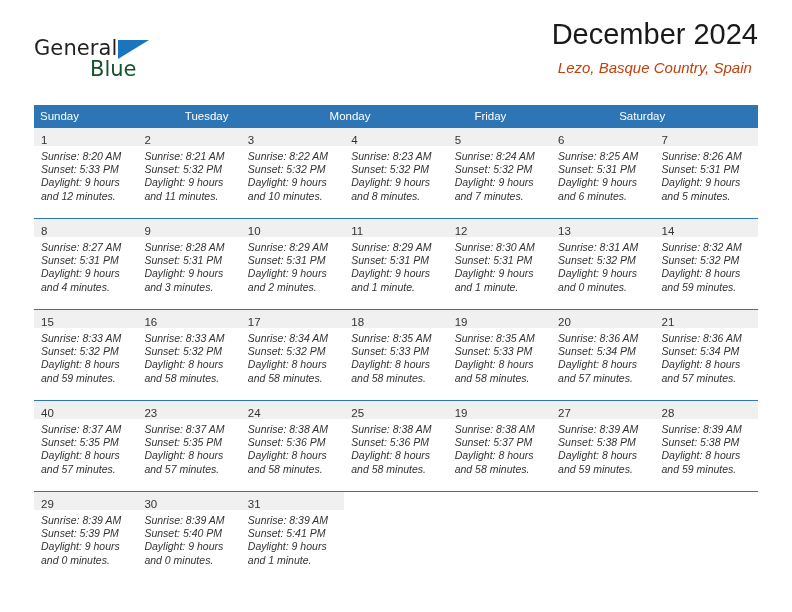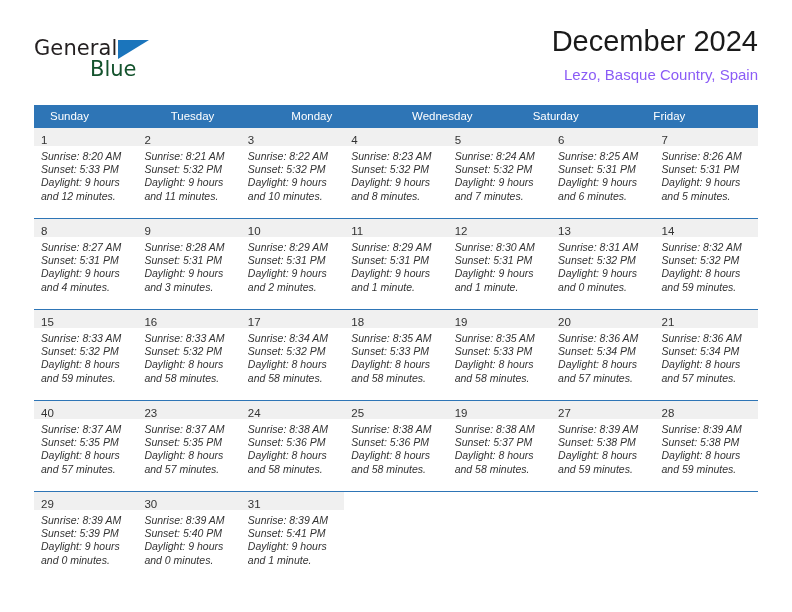--- a/index.html
+++ b/index.html
@@ -59,54 +59,55 @@
     top: 4px;
     width: 0;
     height: 0;
     border-left: 31px solid #1b75bc;
     border-bottom: 19px solid transparent;
   }
 
   .title-block {
     position: absolute;
     right: 34px;
-    top: 24px;
-    text-align: right;
+    top: 17px;
+    text-align: center;
   }
   .cal-title {
     font-size: 29px;
     font-weight: normal;
     color: #1a1a1a;
     line-height: 34px;
     white-space: nowrap;
   }
   .cal-subtitle {
     margin-top: 8px;
     font-size: 15px;
-    color: #8b5cf6;
+    color: #c2410c;
     line-height: 18px;
     white-space: nowrap;
+    font-style: italic;
   }
 
   
   .calendar {
     position: absolute;
     left: 34px;
     top: 105px;
     width: 724px;
   }
   .weekdays {
     display: flex;
     width: 100%;
     background: #2e75b6;
   }
   .weekday {
     flex: 1 1 0;
     box-sizing: border-box;
-    padding: 4px 0 5px 16px;
+    padding: 4px 0 5px 6px;
     font-size: 11.5px;
     color: #ffffff;
     line-height: 14px;
     white-space: nowrap;
   }
 
   .week {
     display: flex;
     width: 100%;
     border-top: 1px solid #2e75b6;
@@ -171,23 +172,22 @@
     </div>
 
   </div>
 
   <div class="calendar">
 
     <div class="weekdays">
       <div class="weekday">Sunday</div>
       <div class="weekday">Tuesday</div>
       <div class="weekday">Monday</div>
-      <div class="weekday">Wednesday</div>
+      <div class="weekday">Friday</div>
       <div class="weekday">Saturday</div>
-      <div class="weekday">Friday</div>
     </div>
 
     <div class="week first">
       <div class="day">
         <div class="day-num-band"><span class="day-num">1</span></div>
         <div class="day-lines">
           <div class="day-line">Sunrise: 8:20 AM</div>
           <div class="day-line">Sunset: 5:33 PM</div>
           <div class="day-line">Daylight: 9 hours</div>
           <div class="day-line">and 12 minutes.</div>

